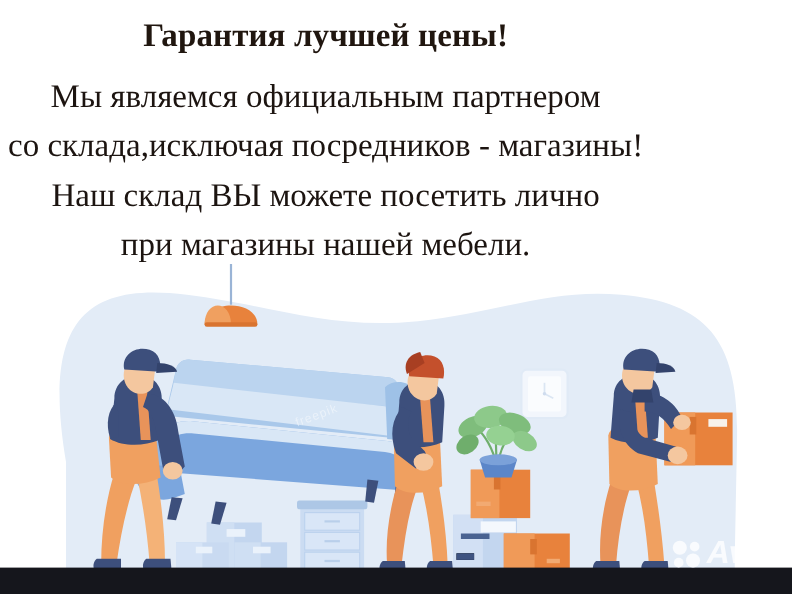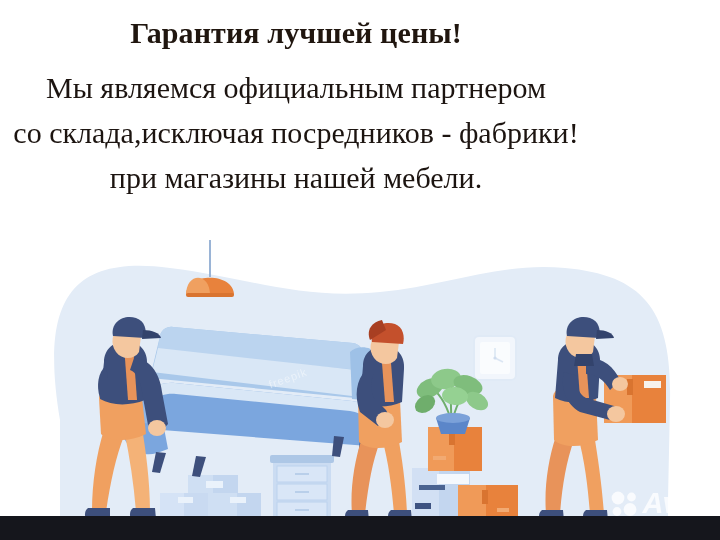--- a/index.html
+++ b/index.html
@@ -309,21 +309,22 @@
 
     <rect x="0" y="516" width="720" height="24" fill="#15161c"></rect>
   </svg>
 
   <div id="freepik-watermark">freepik</div>
 
   <div id="text-block">
     <h1 id="ad-title">Гарантия лучшей цены!</h1>
     <div id="ad-body">
       <span class="line">Мы являемся официальным партнером</span>
-      <span class="line">со склада,исключая посредников - фабрики!</span>
+      <span class="line">со склада,исключая посредников - магазины!</span>
+      <span class="line">Наш склад ВЫ можете посетить лично</span>
       <span class="line">при магазины нашей мебели.</span>
     </div>
   </div>
 
   <div id="avito-watermark">
     <svg width="30" height="28" viewBox="0 0 30 28" xmlns="http://www.w3.org/2000/svg">
       <circle cx="8" cy="8" r="6.4" fill="rgba(255,255,255,0.92)"></circle>
       <circle cx="21.5" cy="7" r="4.4" fill="rgba(255,255,255,0.92)"></circle>
       <circle cx="7" cy="21.5" r="4.4" fill="rgba(255,255,255,0.92)"></circle>
       <circle cx="20" cy="19.5" r="6.4" fill="rgba(255,255,255,0.92)"></circle>

